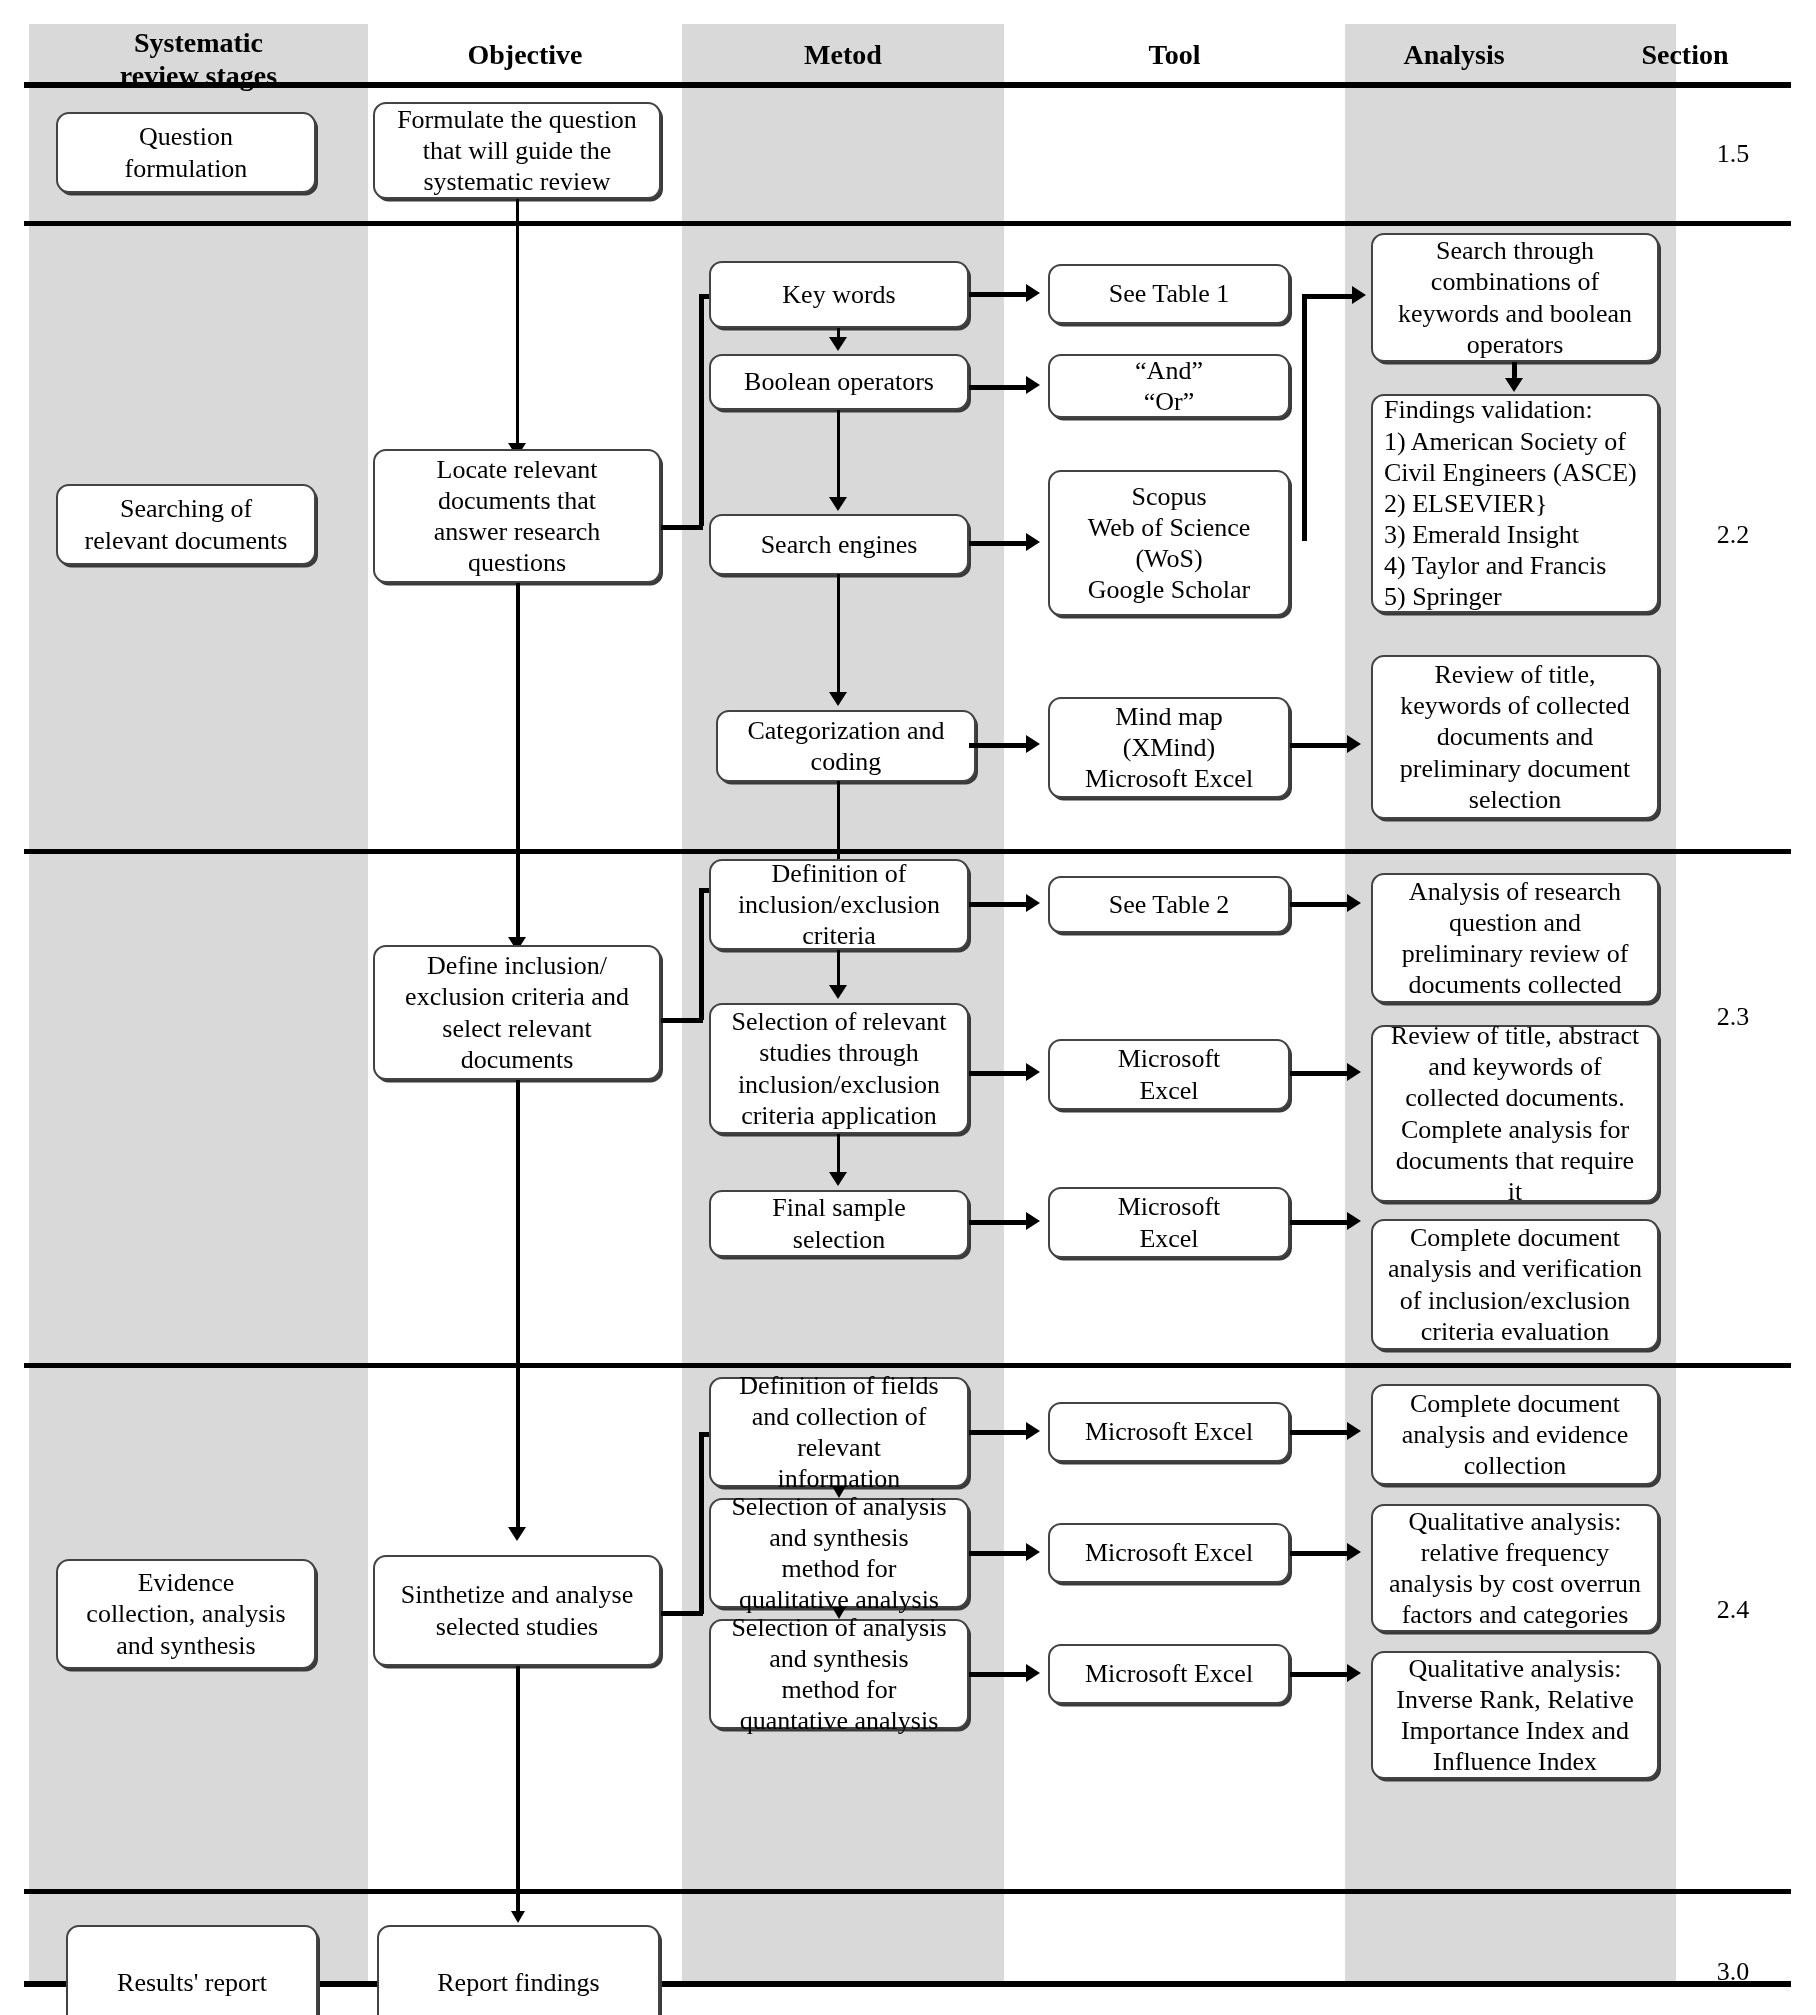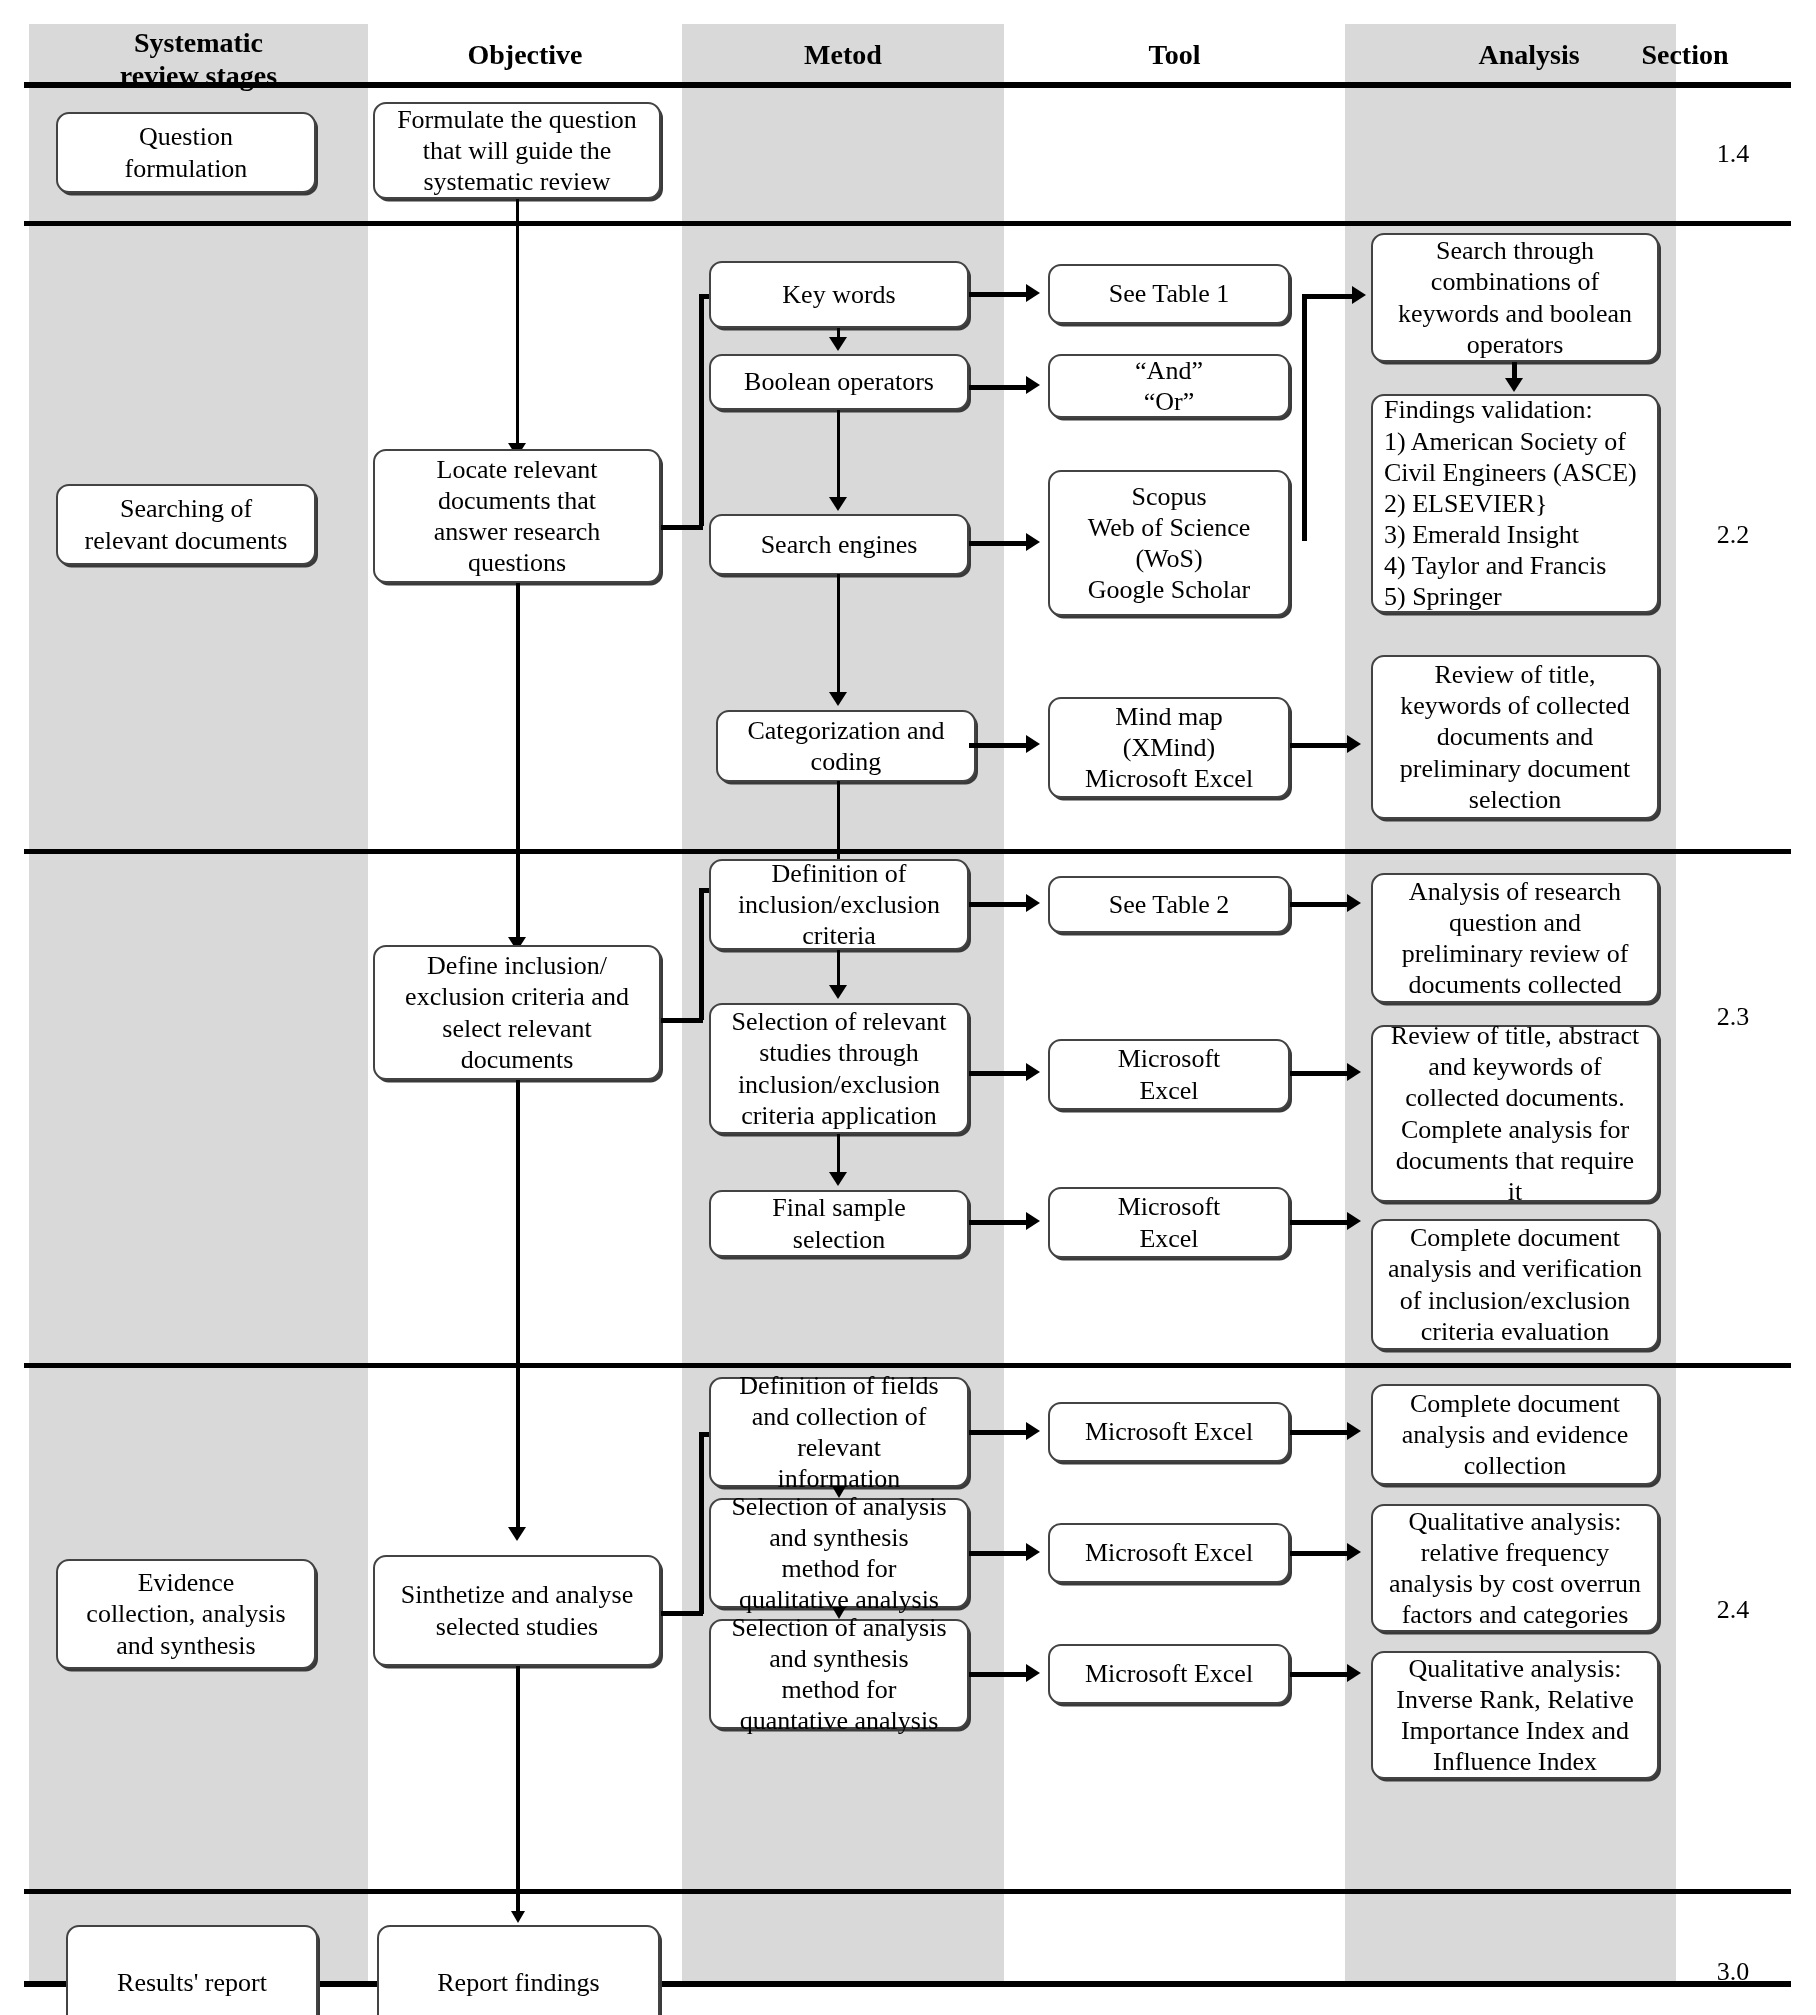--- a/index.html
+++ b/index.html
@@ -48,38 +48,38 @@
   <div class="band" style="left:682px;top:24px;  width:322px;  height:1961px;"></div>
   <div class="band" style="left:1345px;top:24px;  width:331px;  height:1961px;"></div>
 
   <div class="hdr" style="left:29px;top:26px;width:339px;">
     <div>Systematic</div>
     <div>review stages</div>
   </div>
   <div class="hdr" style="left:368px;top:38px;width:314px;">Objective</div>
   <div class="hdr" style="left:682px;top:38px;width:322px;">Metod</div>
   <div class="hdr" style="left:1004px;top:38px;width:341px;">Tool</div>
-  <div class="hdr" style="left:1345px;top:38px;width:368px;">Analysis</div>
+  <div class="hdr" style="left:1270px;top:38px;width:368px;">Analysis</div>
   <div class="hdr" style="left:1628px;top:38px;width:114px;">Section</div>
 
   <div class="rule" style="left:24px;top:82px; width:1767px;height:6px;"></div>
   <div class="rule" style="left:24px;top:221px; width:1767px;height:4.5px;"></div>
   <div class="rule" style="left:24px;top:849px;width:1767px;height:4.5px;"></div>
   <div class="rule" style="left:24px;top:1363px;width:1767px;height:4.5px;"></div>
   <div class="rule" style="left:24px;top:1889px;width:1767px;height:4.5px;"></div>
   <div class="rule" style="left:24px;top:1981px;width:1767px;height:6px;"></div>
 
   <div class="box" style="left:56px;top:112px;width:260px;height:81px;white-space:pre-line;">Question
 formulation</div>
 
   <div class="box" style="left:373px;top:102px;width:288px;height:97px;white-space:pre-line;">Formulate the question
 that will guide the
 systematic review</div>
 
-  <div class="secnum" style="left:1676px;top:139px;width:114px;">1.4</div>
+  <div class="secnum" style="left:1676px;top:139px;width:114px;">1.5</div>
 
   <div class="vline" style="left:516px;top:199px;height:249px;"></div>
   <div class="arr-d" style="left:508px;top:443px;"></div>
 
   <div class="box" style="left:373px;top:449px;width:288px;height:134px;white-space:pre-line;">Locate relevant
 documents that
 answer research
 questions</div>
 
   <div class="box" style="left:56px;top:484px;width:260px;height:81px;white-space:pre-line;">Searching of

